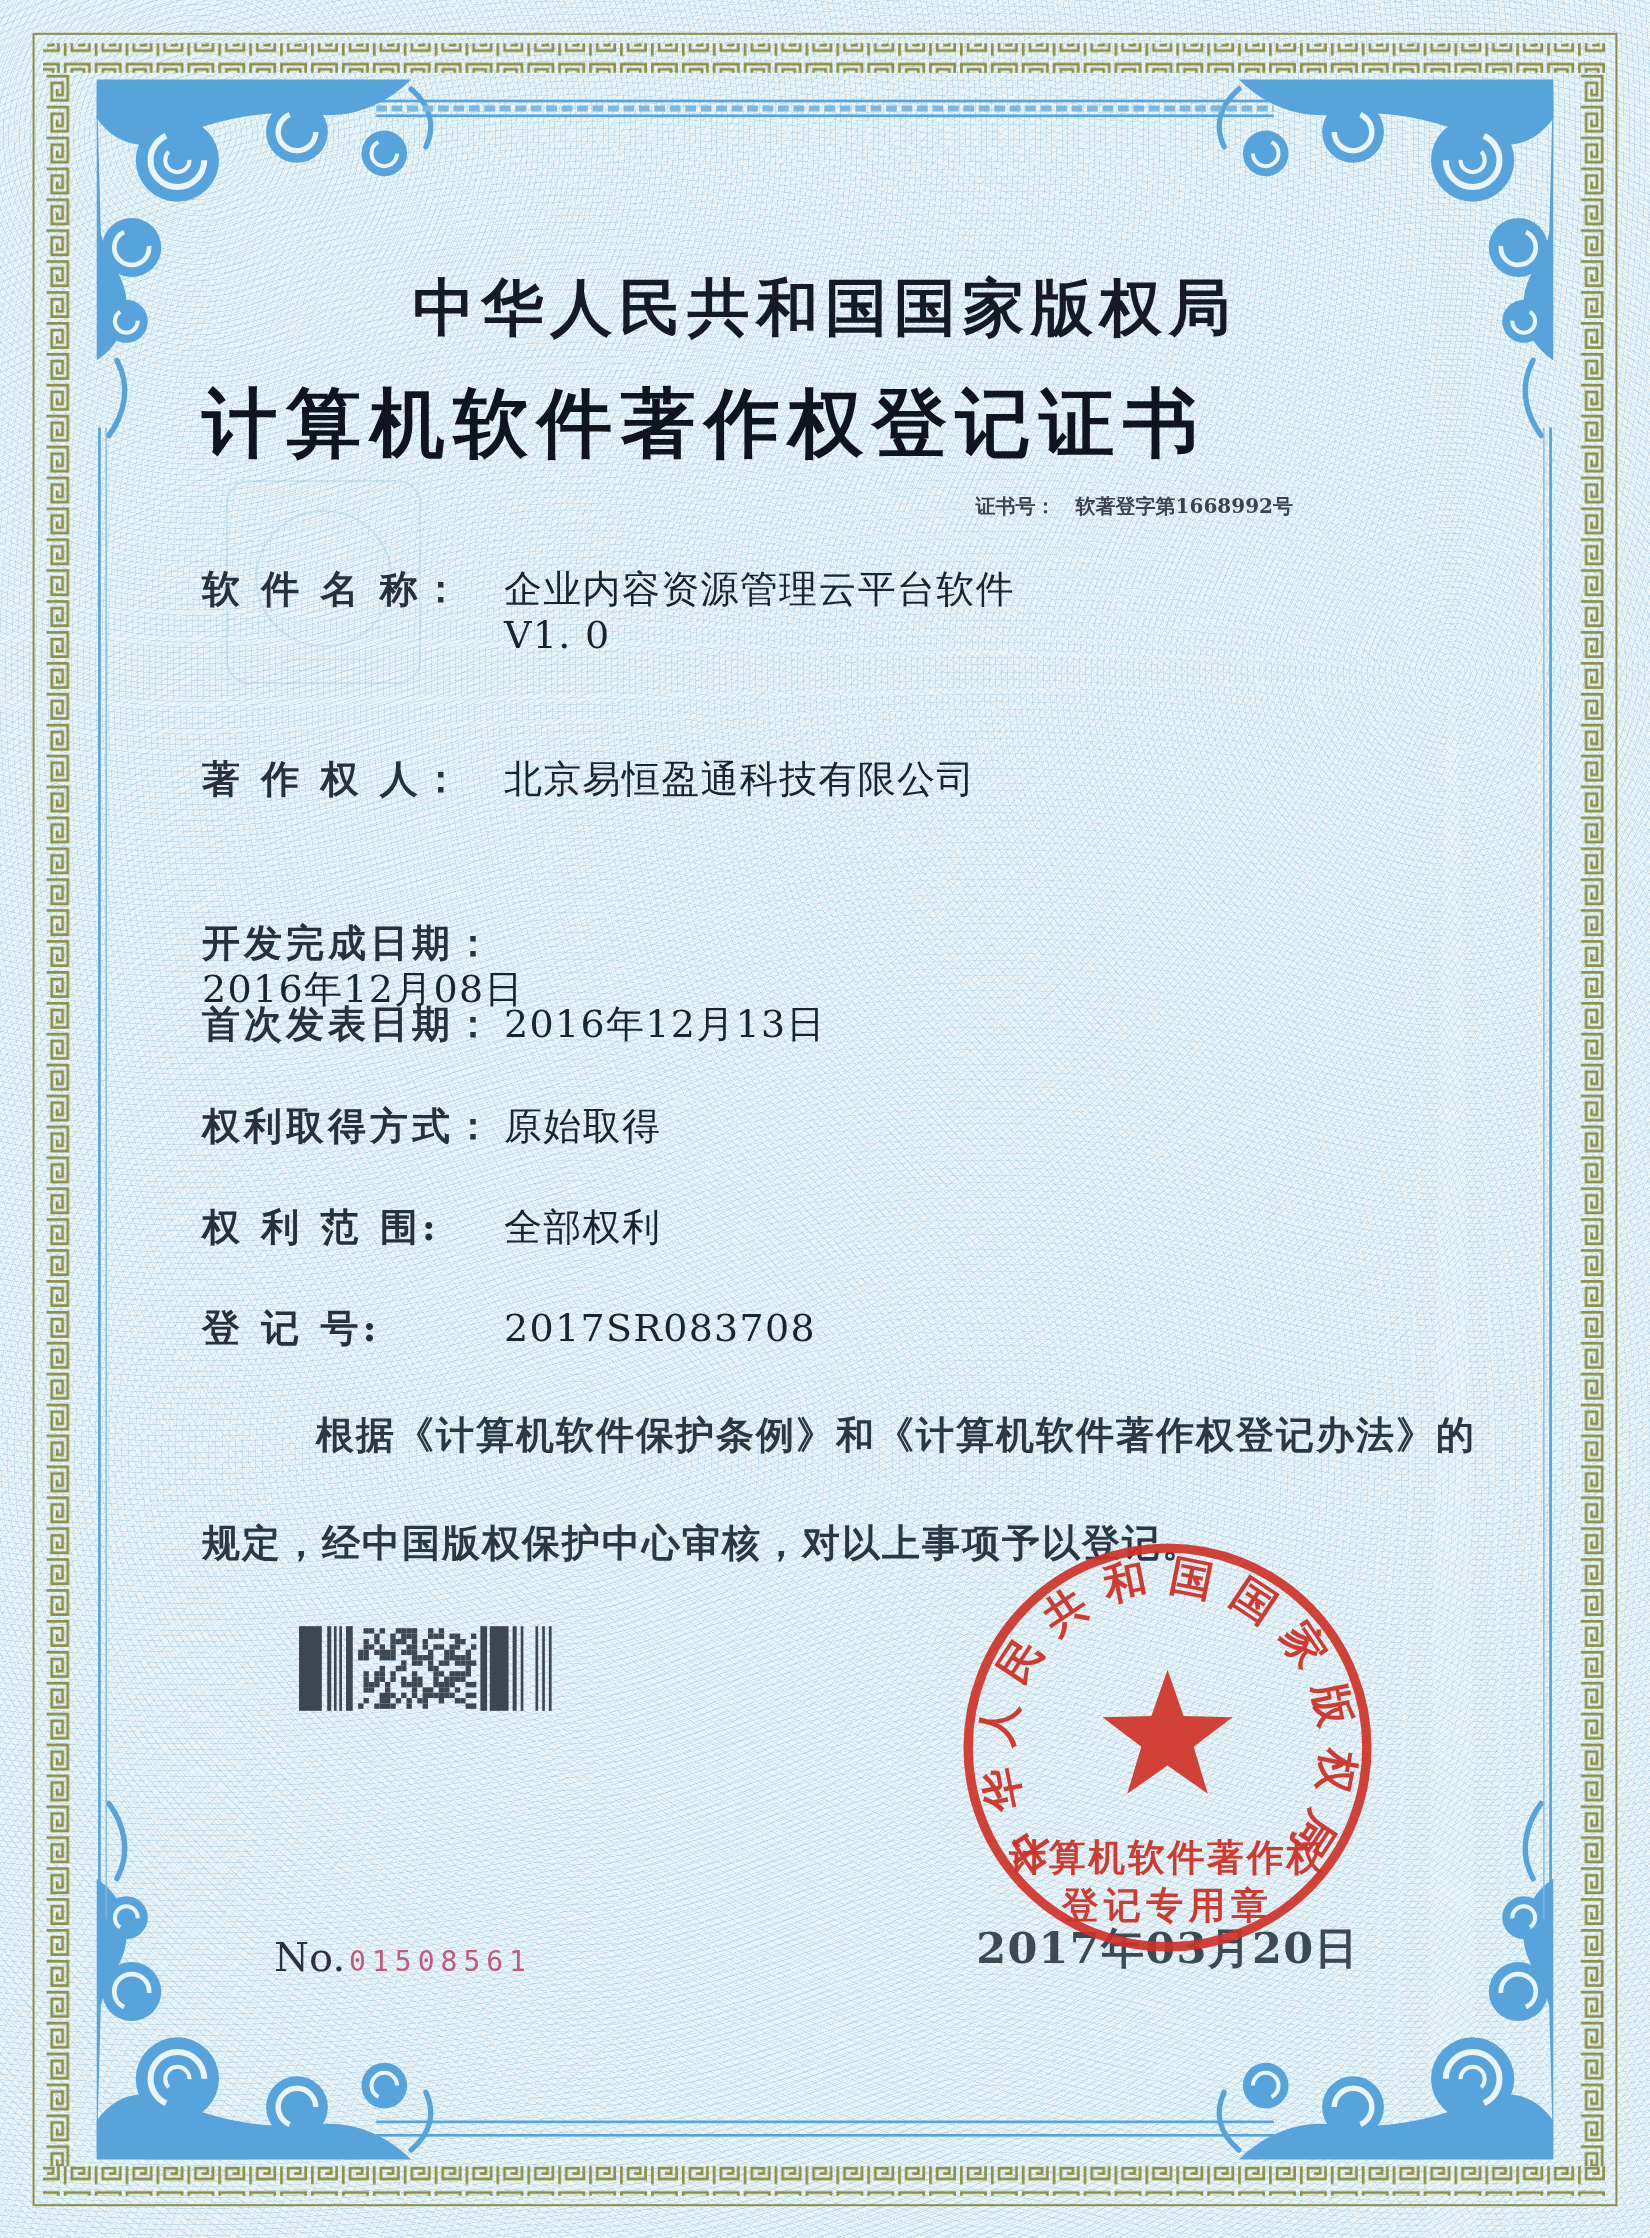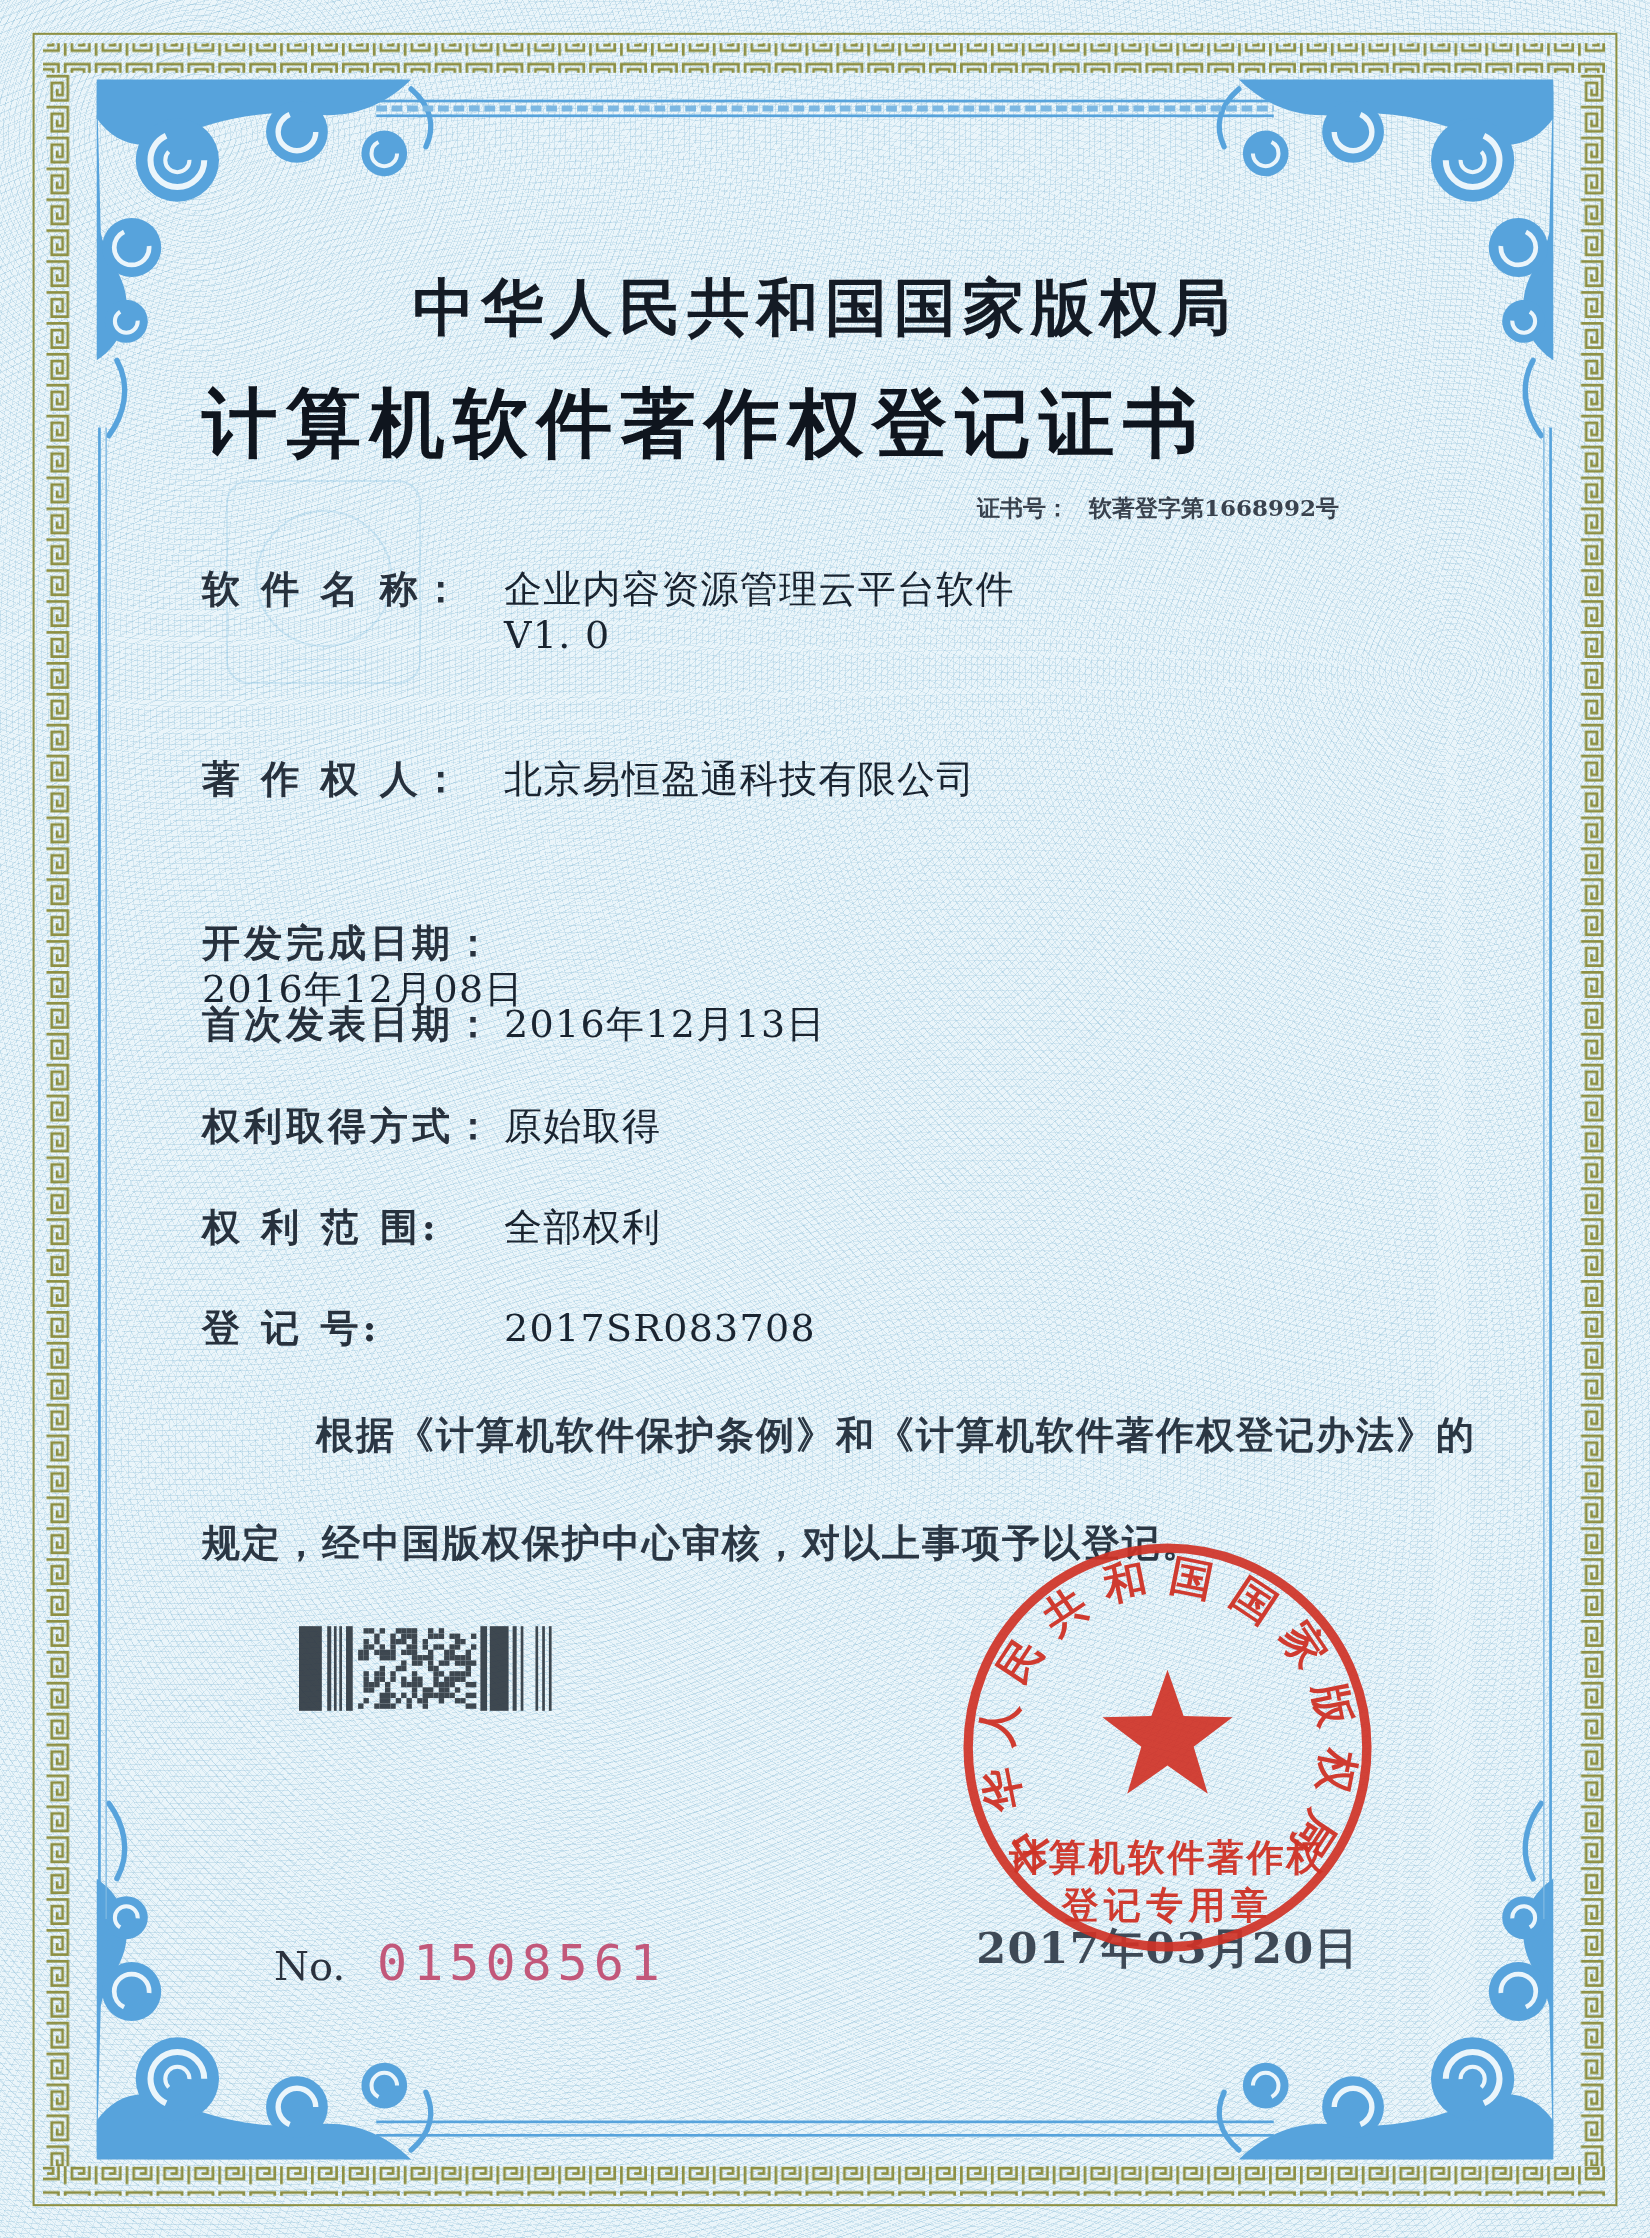--- a/index.html
+++ b/index.html
@@ -30,22 +30,22 @@
   .wm-bar{position:absolute;left:50%;bottom:10.7px;transform:translateX(-50%);
     width:82px;height:10.7px;border:1.3px solid rgba(140,195,228,.45);border-radius:4px;}
 
   .txt{position:absolute;z-index:4;white-space:nowrap;}
 
   .authority-title{top:266px;left:0;width:1650px;text-align:center;
     font-size:62px;font-weight:700;letter-spacing:6.7px;color:#141b25;}
   .certificate-title{top:374px;left:0;width:1409px;text-align:center;
     font-size:75px;font-weight:900;letter-spacing:8.7px;color:#0f151e;}
 
-  .cert-no{top:493px;left:941px;width:398px;text-align:right;
-    font-size:23px;font-weight:600;color:#39424e;}
+  .cert-no{top:493px;left:895px;width:398px;text-align:right;
+    font-size:20px;font-weight:600;color:#39424e;}
   .cert-no .lab{margin-right:20px;}
 
   .row{position:absolute;left:202px;z-index:4;display:flex;font-size:38px;line-height:46px;white-space:nowrap;}
   .row .lab{width:302px;flex:none;letter-spacing:4px;font-weight:600;color:#27313d;}
   .row .val{font-weight:400;letter-spacing:1.3px;color:#1a2430;}
   .row .val .v2{display:block;}
   .r-software{top:566px;}
   .r-owner{top:756px;justify-content:flex-end;}
   .r-devdate{top:920px;flex-direction:column;}
   .r-pubdate{top:1001px;}
@@ -59,21 +59,21 @@
 
   .barcode{position:absolute;left:299px;top:1626px;z-index:4;}
   .barcode g{fill:#323b44;opacity:.93;}
 
   .seal{position:absolute;left:946px;top:1526px;width:443px;height:443px;z-index:6;}
   .seal-date{top:1920px;left:946px;width:443px;text-align:center;z-index:5;
     font-size:43px;font-weight:600;letter-spacing:1.3px;color:#3e4956;}
 
   .serial{top:1934px;left:274px;z-index:4;font-size:40px;color:#2a323e;}
   .serial .num{font-family:"DejaVu Sans Mono","Liberation Mono",monospace;
-    font-size:50px;color:#c2587a;letter-spacing:6px;margin-left:32px;}
+    font-size:28px;color:#c2587a;letter-spacing:6px;margin-left:4px;}
 </style>
 </head>
 <body>
 
 <div class="page">
 
   <svg class="layer z-border" viewBox="0 0 2456 3332" aria-hidden="true">
     <defs>
       <pattern id="mk" width="46" height="44" patternUnits="userSpaceOnUse">
         <path d="M5,39 V7 H41 V31 H15 V15 H33 V23 H24" fill="none" stroke="#8d8f42" stroke-width="4"></path>

